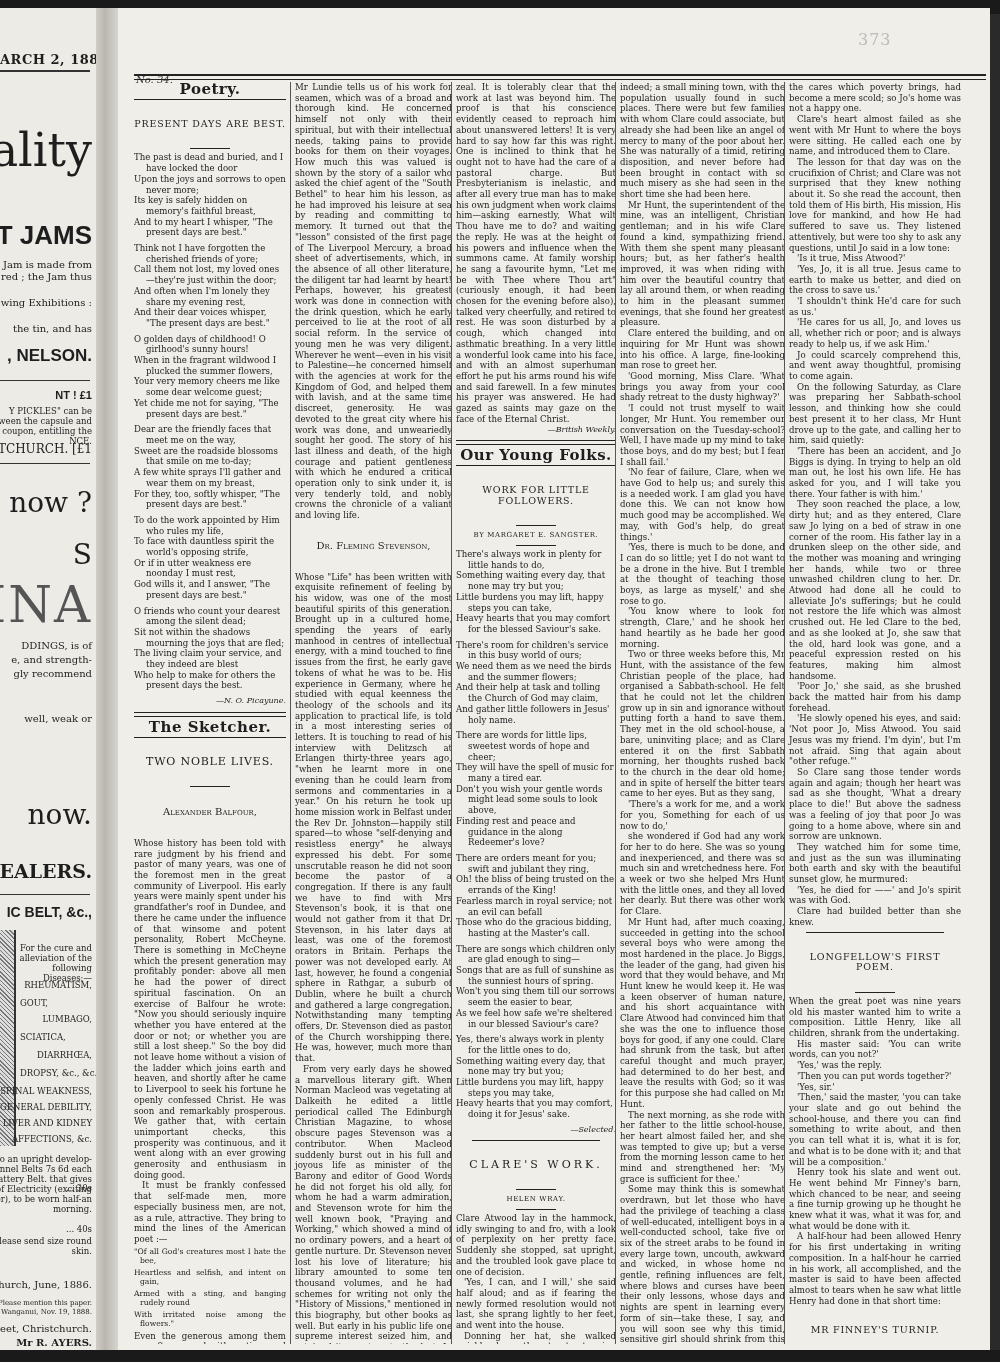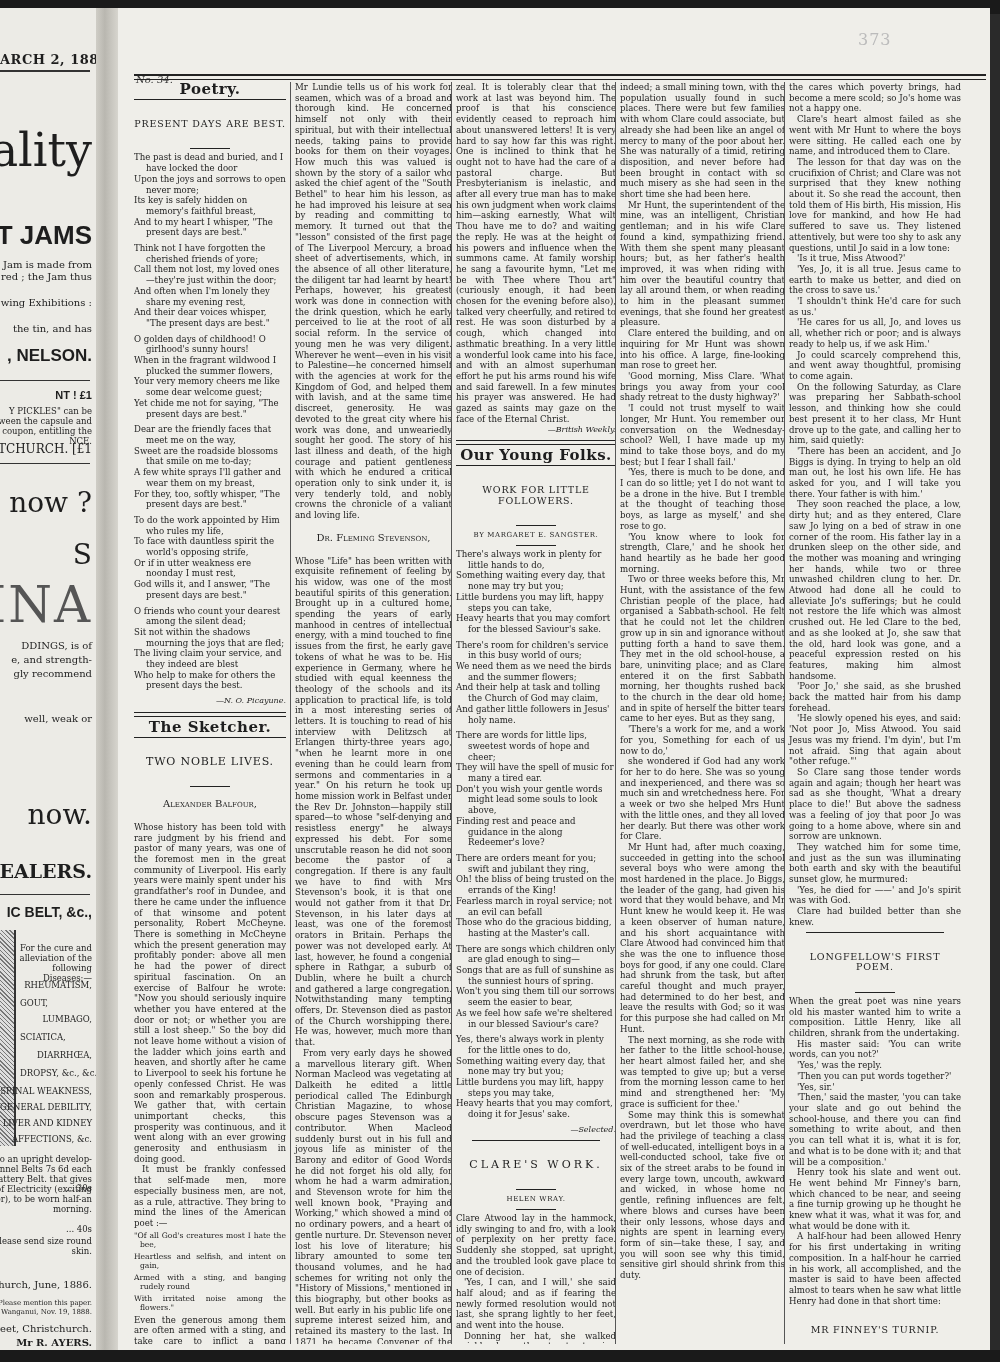--- a/index.html
+++ b/index.html
@@ -25,21 +25,21 @@
   .cols { position:absolute; left:16px; top:74px; width:852px; height:1262px; }
   .col { position:absolute; top:0; height:1262px; overflow:hidden; font-size:8.6px; line-height:10.7px; text-align:justify; }
   .col.sep { border-left:1px solid #555; padding-left:4px; }
   .c1 { left:0; width:152px; }
   .c2 { left:156px; width:157px; }
   .c3 { left:317px; width:160px; }
   .c4 { left:481px; width:165px; }
   .c5 { left:650px; width:172px; }
   .blackletter { font-family:"DejaVu Serif", serif; font-weight:bold; font-size:15px; text-align:center; letter-spacing:0.5px; margin:2px 0 4px; }
   .hdr { text-align:center; font-size:9.5px; letter-spacing:0.8px; margin:19px 0; }
-  .sc { font-variant:small-caps; text-align:center; font-size:10px; margin:12px 0; }
+  .sc { font-variant:small-caps; text-align:center; font-size:10px; margin:20px 0; }
   .byline { text-align:center; font-size:7px; letter-spacing:0.6px; margin:4px 0; }
   .shortrule { width:40px; height:1px; background:#222; margin:3px auto; }
   .longrule { width:100%; height:1px; background:#222; margin:4px 0; }
   .dblrule { width:100%; height:3px; border-top:1.5px solid #222; border-bottom:1px solid #222; margin:5px 0; }
   .stanza { margin:0 0 5px; text-align:left; }
   .stanza .ln { padding-left:12px; text-indent:-12px; }
   .attr { text-align:right; font-style:italic; font-size:8px; }
   .para { text-indent:8px; margin:0; }
   .noindent { text-indent:0; }
   .quote { font-size:7.6px; line-height:9.5px; margin:2px 0; padding-left:6px; text-indent:-6px; }
@@ -243,21 +243,22 @@
       <p class="para">'Yes, I can, and I will,' she said half aloud; and as if fearing the newly formed resolution would not last, she sprang lightly to her feet, and went into the house.</p>
       <p class="para">Donning her hat, she walked quickly down the street, stopping here and there to speak to some little child at play, or to inquire concerning a sick mother or some older one, until she reached a low frame building which stood as the first of the business houses of the town.</p>
 
     </div>
 
     <div class="col c4 sep" id="col4">
         <p class="para noindent">indeed; a small mining town, with the population usually found in such places. There were but few families with whom Clare could associate, but already she had been like an angel of mercy to many of the poor about her. She was naturally of a timid, retiring disposition, and never before had been brought in contact with so much misery as she had seen in the short time she had been here.</p>
         <p class="para">Mr Hunt, the superintendent of the mine, was an intelligent, Christian gentleman; and in his wife Clare found a kind, sympathizing friend. With them she spent many pleasant hours; but, as her father's health improved, it was when riding with him over the beautiful country that lay all around them, or when reading to him in the pleasant summer evenings, that she found her greatest pleasure.</p>
         <p class="para">Clare entered the building, and on inquiring for Mr Hunt was shown into his office. A large, fine-looking man rose to greet her.</p>
         <p class="para">'Good morning, Miss Clare. 'What brings you away from your cool shady retreat to the dusty highway?'</p>
-        <p class="para">'I could not trust myself to wait longer, Mr Hunt. You remember our conversation on the Wednesday-school? Well, I have made up my mind to take those boys, and do my best; but I fear I shall fail.'</p>
+        <p class="para">'I could not trust myself to wait longer, Mr Hunt. You remember our conversation on the Tuesday-school? Well, I have made up my mind to take those boys, and do my best; but I fear I shall fail.'</p>
+        <p class="para">'No fear of failure, Clare, when we have God to help us; and surely this is a needed work. I am glad you have done this. We can not know how much good may be accomplished. We may, with God's help, do great things.'</p>
         <p class="para">'Yes, there is much to be done, and I can do so little; yet I do not want to be a drone in the hive. But I tremble at the thought of teaching those boys, as large as myself,' and she rose to go.</p>
         <p class="para">'You know where to look for strength, Clare,' and he shook her hand heartily as he bade her good morning.</p>
         <p class="para">Two or three weeks before this, Mr Hunt, with the assistance of the few Christian people of the place, had organised a Sabbath-school. He felt that he could not let the children grow up in sin and ignorance without putting forth a hand to save them. They met in the old school-house, a bare, uninviting place; and as Clare entered it on the first Sabbath morning, her thoughts rushed back to the church in the dear old home; and in spite of herself the bitter tears came to her eyes. But as they sang,</p>
         <p class="para">'There's a work for me, and a work for you, Something for each of us now to do,'</p>
         <p class="para">she wondered if God had any work for her to do here. She was so young and inexperienced, and there was so much sin and wretchedness here. For a week or two she helped Mrs Hunt with the little ones, and they all loved her dearly. But there was other work for Clare.</p>
         <p class="para">Mr Hunt had, after much coaxing, succeeded in getting into the school several boys who were among the most hardened in the place. Jo Biggs, the leader of the gang, had given his word that they would behave, and Mr Hunt knew he would keep it. He was a keen observer of human nature, and his short acquaintance with Clare Atwood had convinced him that she was the one to influence those boys for good, if any one could. Clare had shrunk from the task, but after careful thought and much prayer, had determined to do her best, and leave the results with God; so it was for this purpose she had called on Mr Hunt.</p>
         <p class="para">The next morning, as she rode with her father to the little school-house, her heart almost failed her, and she was tempted to give up; but a verse from the morning lesson came to her mind and strengthened her: 'My grace is sufficient for thee.'</p>
         <p class="para">Some may think this is somewhat overdrawn, but let those who have had the privilege of teaching a class of well-educated, intelligent boys in a well-conducted school, take five or six of the street arabs to be found in every large town, uncouth, awkward and wicked, in whose home no gentle, refining influences are felt, where blows and curses have been their only lessons, whose days and nights are spent in learning every form of sin—take these, I say, and you will soon see why this timid, sensitive girl should shrink from this duty.</p>
       </div>
 

